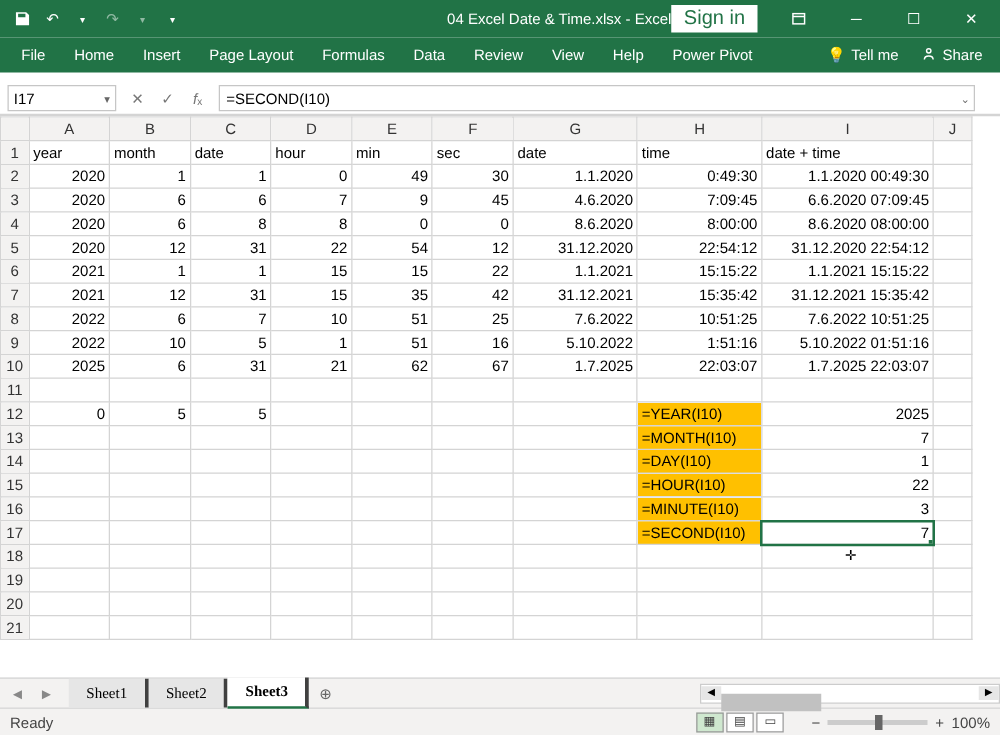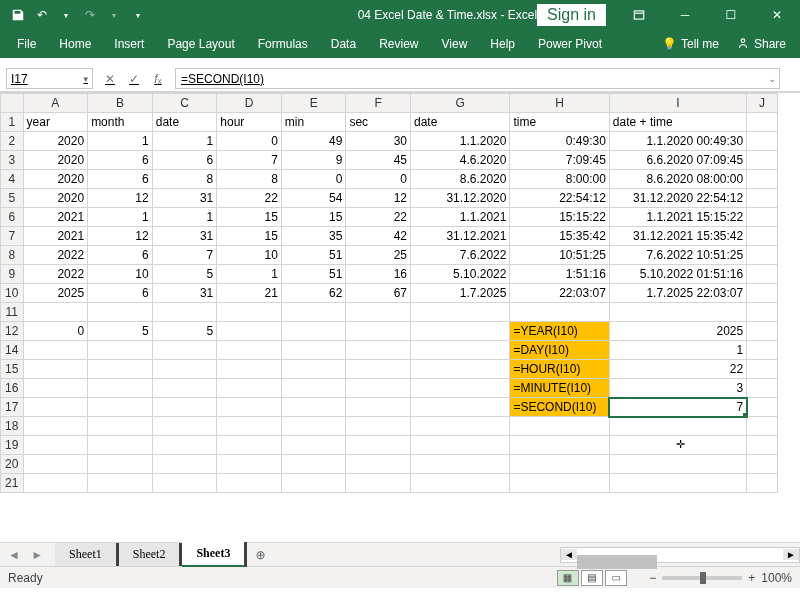--- a/index.html
+++ b/index.html
@@ -14,21 +14,21 @@
 .titlebar .signin { background:#fff; color:#217346; padding:2px 10px; font-size:16px; margin-right:10px; }
 .titlebar .winbtns span { width:46px; height:30px; display:flex; align-items:center; justify-content:center; cursor:pointer; }
 
 
 .ribbon { height: 28px; background:#217346; display:flex; align-items:center; padding:0 6px; color:#fff; gap:1px; }
 .ribbon .tab { padding:5px 11px; font-size:12px; cursor:pointer; }
 .ribbon .rgrow { flex:1; }
 .ribbon .tell { display:flex; align-items:center; gap:4px; padding:5px 8px; font-size:12px; }
 
 
-.formulabar { height:26px; border-bottom:1px solid #d4d4d4; display:flex; align-items:center; background:#fff; margin-top:8px;text-decoration:underline; }
+.formulabar { height:26px; border-bottom:1px solid #d4d4d4; display:flex; align-items:center; background:#fff; margin-top:8px; }
 .namebox { width:87px; border:1px solid #c6c6c6; height:21px; margin-left:6px; display:flex; align-items:center; padding:0 4px; font-size:12px; }
 .namebox .nbdrop { margin-left:auto; font-size:9px; color:#666; }
 .fbicons { display:flex; gap:2px; margin:0 6px; align-items:center; }
 .fbicons span { width:22px; height:21px; display:flex; align-items:center; justify-content:center; color:#777; border: 1px solid transparent; }
 .fbinput { flex:1; border:1px solid #c6c6c6; height:21px; padding:0 5px; font-size:12px; margin-right:20px; display:flex; align-items:center; position:relative;}
 .fbexpand { position:absolute; right:3px; font-size:9px; color:#666; }
 
 
 .gridwrap { position:relative; height:450px; overflow:hidden; border-top:1px solid #d4d4d4; }
 table.grid { border-collapse:collapse; table-layout:fixed; width: 778px; }
@@ -310,20 +310,33 @@
           <td></td>
           <td></td>
           <td></td>
           <td></td>
           <td class="hlcell">=YEAR(I10)</td>
           <td>2025</td>
           <td></td>
         </tr>
 
   <tr>
+          <th class="rowhdr">13</th>
+          <td></td>
+          <td></td>
+          <td></td>
+          <td></td>
+          <td></td>
+          <td></td>
+          <td></td>
+          <td class="hlcell">=MONTH(I10)</td>
+          <td>7</td>
+          <td></td>
+        </tr>
+  <tr>
           <th class="rowhdr">14</th>
           <td></td>
           <td></td>
           <td></td>
           <td></td>
           <td></td>
           <td></td>
           <td></td>
           <td class="hlcell">=DAY(I10)</td>
           <td>1</td>

